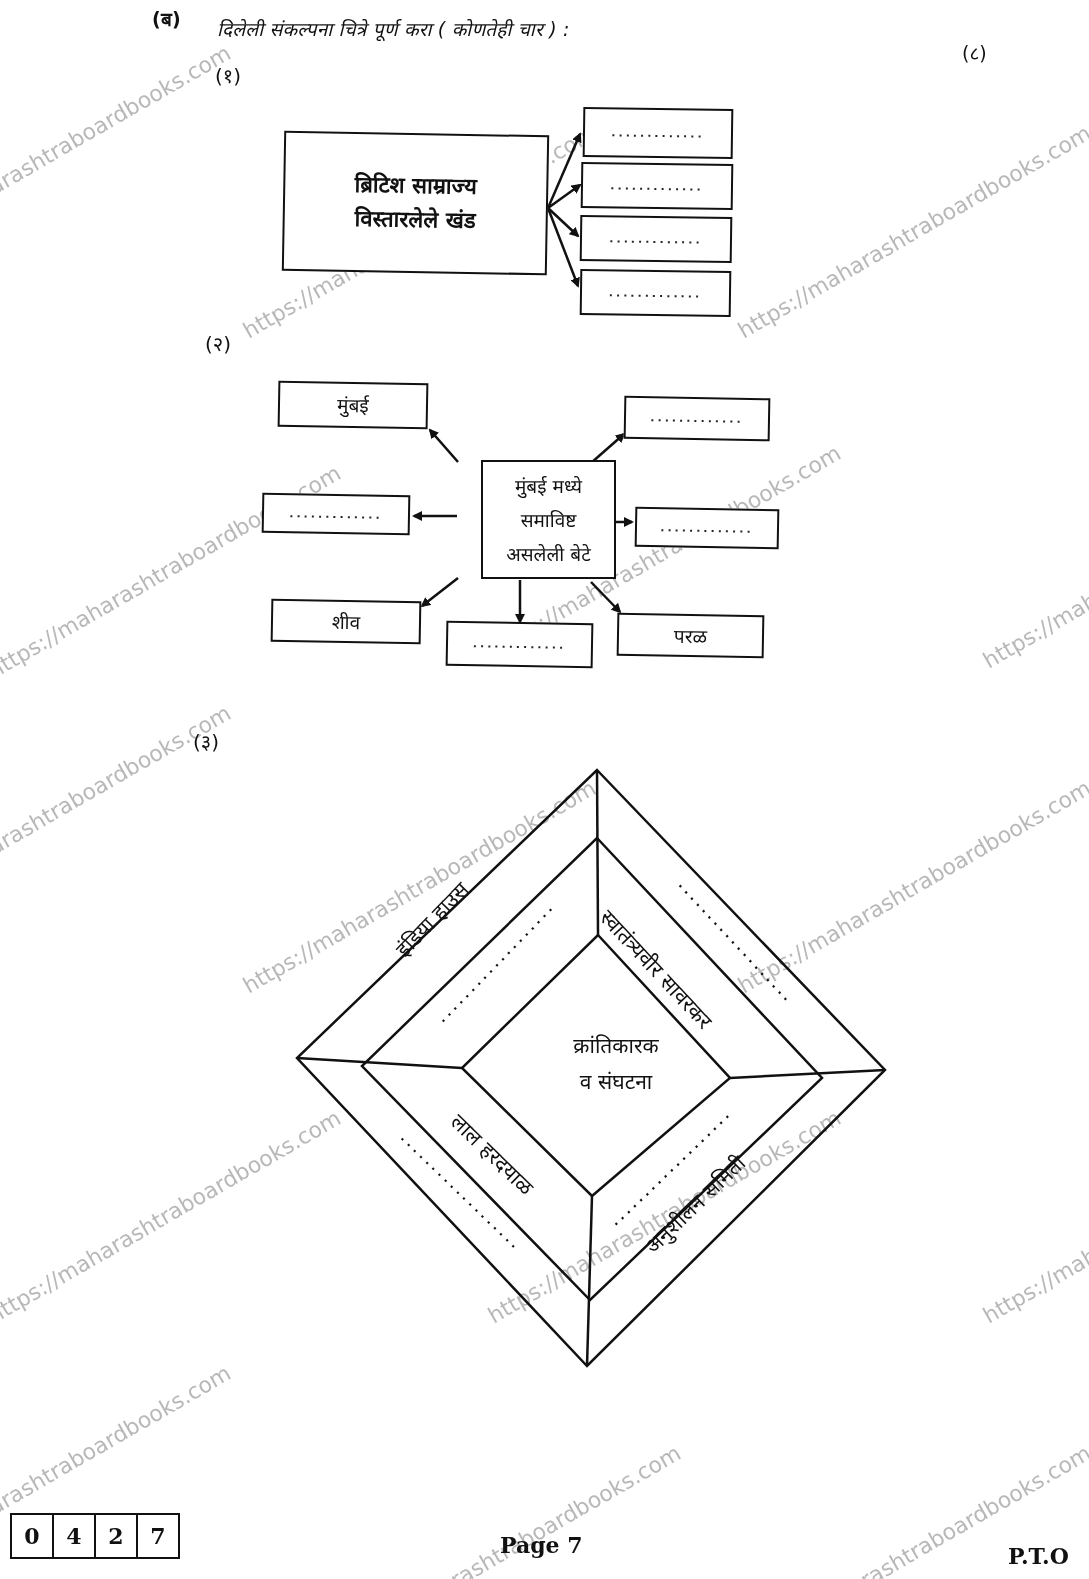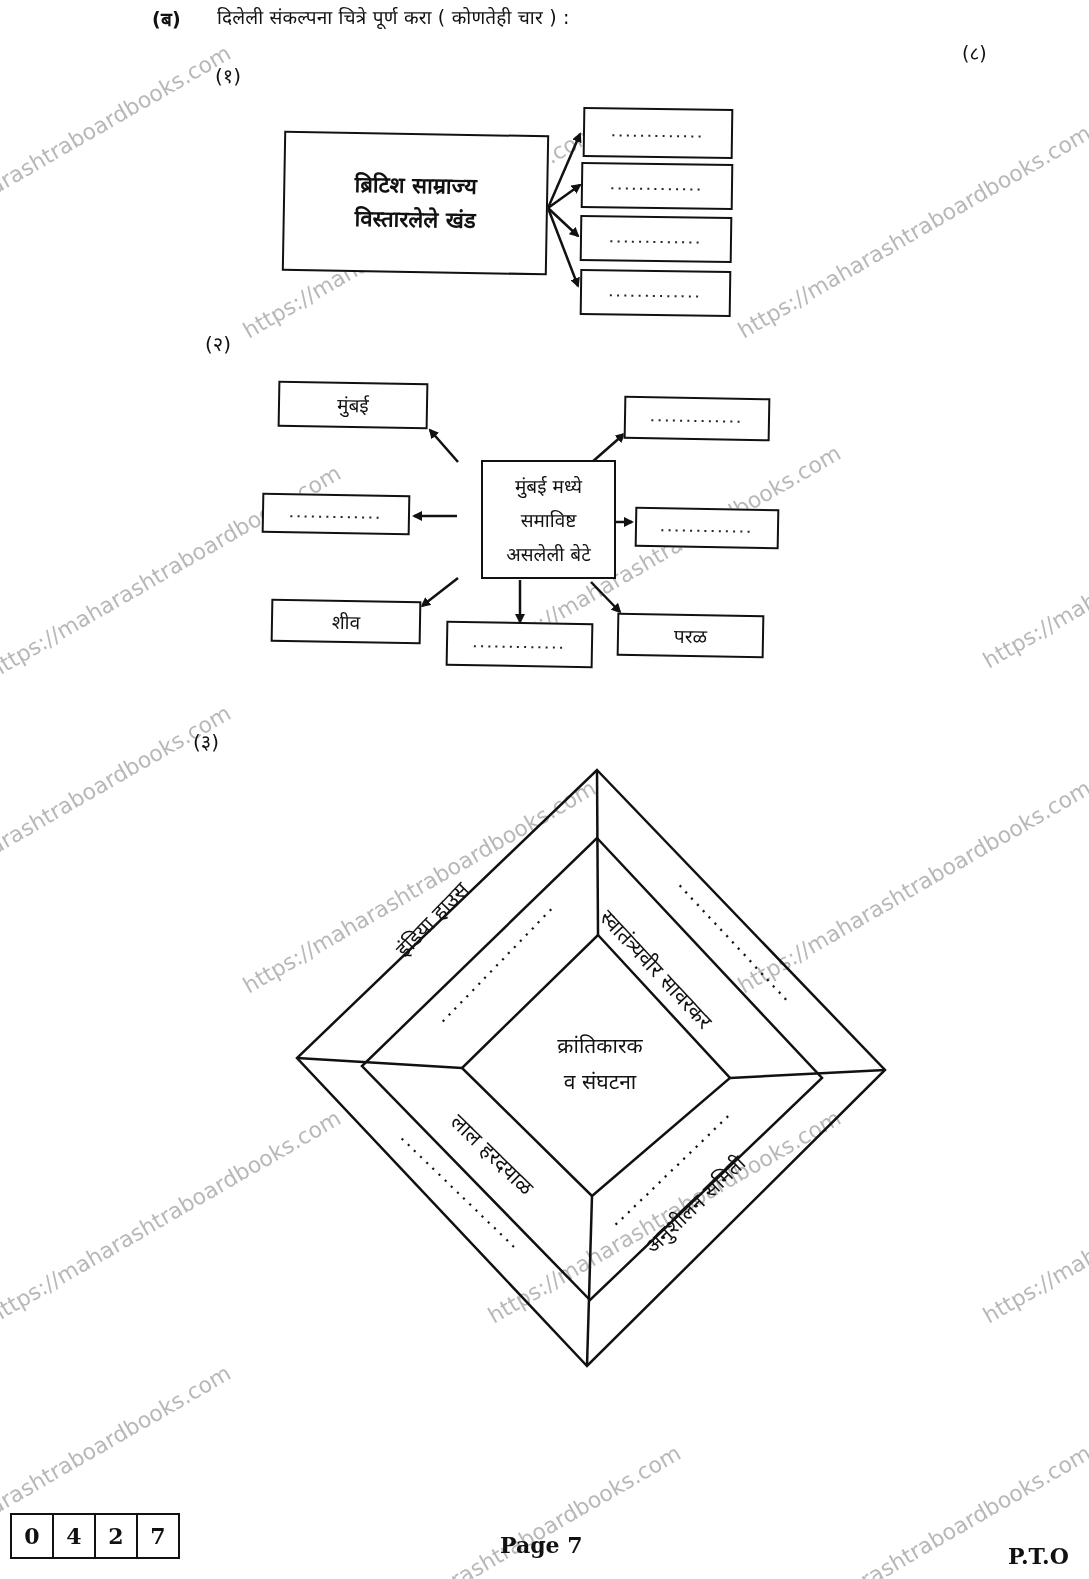--- a/index.html
+++ b/index.html
@@ -140,21 +140,21 @@
 <div class="watermark" style="left:245px; top:975px;">https://maharashtraboardbooks.com</div>
 <div class="watermark" style="left:740px; top:975px;">https://maharashtraboardbooks.com</div>
 <div class="watermark" style="left:-10px; top:1305px;">https://maharashtraboardbooks.com</div>
 <div class="watermark" style="left:490px; top:1305px;">https://maharashtraboardbooks.com</div>
 <div class="watermark" style="left:985px; top:1305px;">https://maharashtraboardbooks.com</div>
 <div class="watermark" style="left:-120px; top:1560px;">https://maharashtraboardbooks.com</div>
 <div class="watermark" style="left:330px; top:1640px;">https://maharashtraboardbooks.com</div>
 <div class="watermark" style="left:740px; top:1640px;">https://maharashtraboardbooks.com</div>
 
 <div class="abs q-heading" style="left:152px; top:6px;">(ब)</div>
-<div class="abs q-heading" style="left:217px; top:4px; font-weight:normal;">दिलेली संकल्पना चित्रे पूर्ण करा ( कोणतेही चार ) :</div>
+<div class="abs q-heading" style="left:217px; top:16px; font-weight:normal;font-style:italic;">दिलेली संकल्पना चित्रे पूर्ण करा ( कोणतेही चार ) :</div>
 <div class="abs marks" style="left:962px; top:40px;">(८)</div>
 
 <div class="abs sub-num" style="left:215px; top:62px;">(१)</div>
 
 <svg class="layer">
   <defs>
     <marker id="arrowhead" markerWidth="10" markerHeight="10" refX="8" refY="5" orient="auto" markerUnits="userSpaceOnUse">
       <path d="M0,0 L10,5 L0,10 z" fill="#111"></path>
     </marker>
   </defs>
@@ -241,21 +241,21 @@
 <div class="rot-label" style="left:385px; top:905px; transform:rotate(-46deg);">इंडिया हाउस</div>
 <div class="rot-label" style="left:580px; top:955px; transform:rotate(47deg);">स्वातंत्र्यवीर सावरकर</div>
 <div class="rot-label" style="left:440px; top:1140px; transform:rotate(44deg);">लाल हरदयाळ</div>
 <div class="rot-label" style="left:630px; top:1190px; transform:rotate(-44deg);">अनुशीलन समिती</div>
 
 <div class="rot-dots" style="left:415px; top:955px; transform:rotate(-46deg);">...................</div>
 <div class="rot-dots" style="left:655px; top:935px; transform:rotate(47deg);">...................</div>
 <div class="rot-dots" style="left:380px; top:1185px; transform:rotate(44deg);">...................</div>
 <div class="rot-dots" style="left:590px; top:1160px; transform:rotate(-44deg);">...................</div>
 
-<div class="center3" style="left:520px; top:1028px; width:160px;">
+<div class="center3" style="left:536px; top:1028px; width:160px;">
   <div>क्रांतिकारक</div>
   <div>व संघटना</div>
 </div>
 
 <div class="code-boxes">
   <div class="code-cell">0</div>
   <div class="code-cell">4</div>
   <div class="code-cell">2</div>
   <div class="code-cell">7</div>
 </div>

